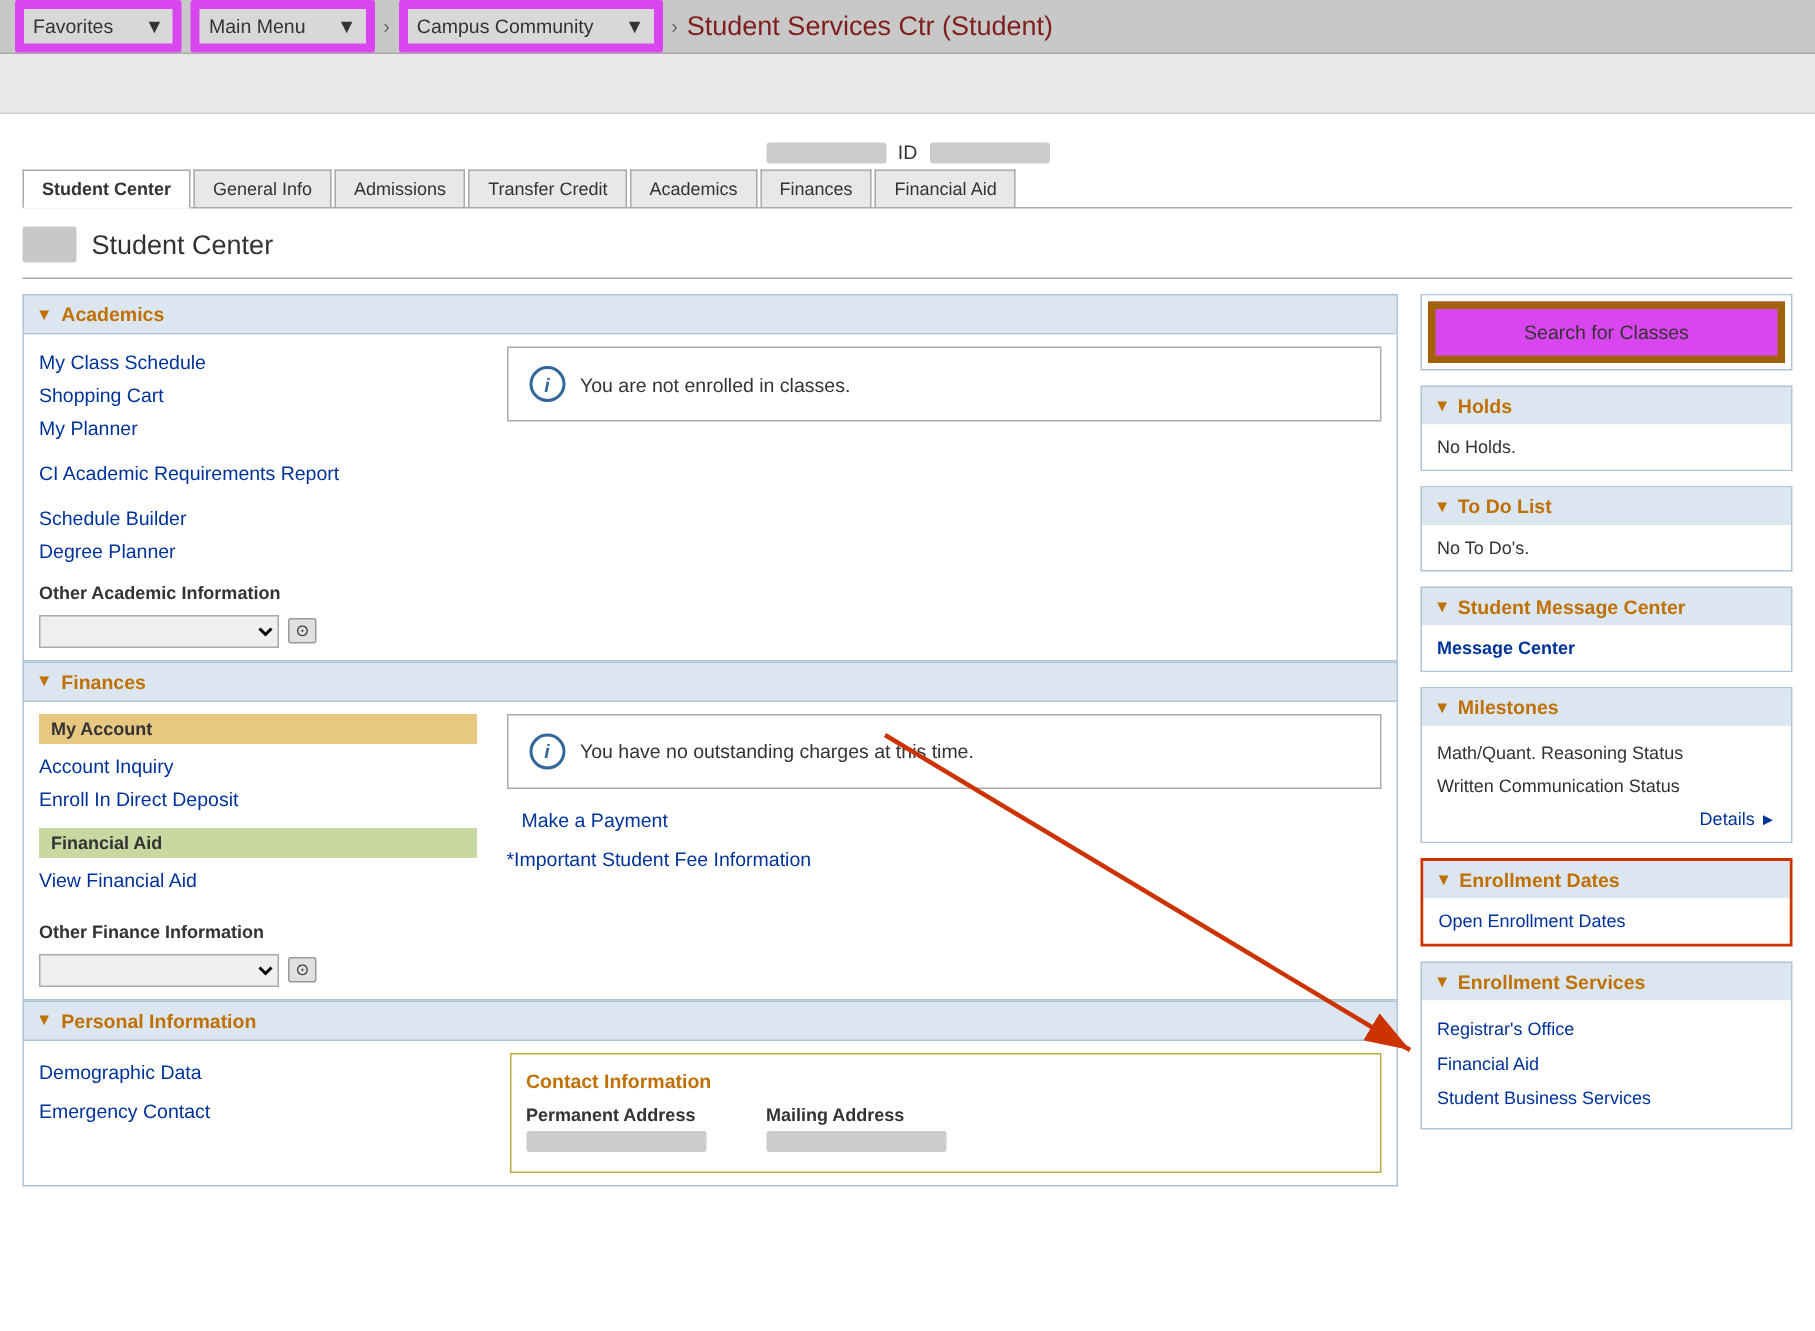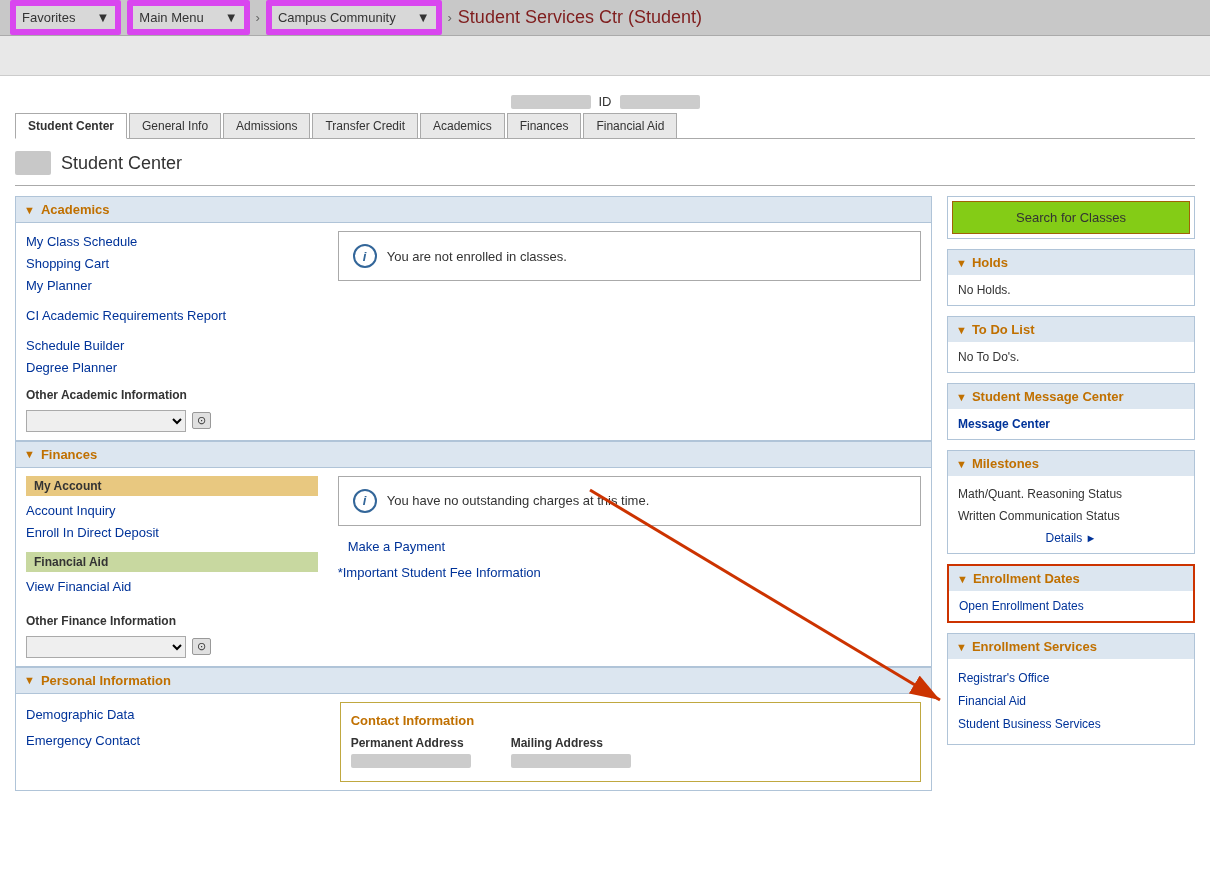--- a/index.html
+++ b/index.html
@@ -318,22 +318,22 @@
     }
     .widget-body {
       padding: 8px 10px;
       background: #fff;
       font-size: 12px;
     }
 
     .search-classes-btn {
       width: 100%;
       padding: 8px;
-      background: #84cc16;
-      border: 1px solid #a16207;
+      background: #d946ef;
+      border: 5px solid #a16207;
       cursor: pointer;
       font-size: 13px;
       text-align: center;
       color: #333;
     }
 
     .milestones-row {
       font-size: 12px;
       line-height: 1.8;
       color: #333;
@@ -564,21 +564,21 @@
         </div>
 
         <div class="widget">
           <div class="widget-header">
             <span class="triangle-icon">▼</span>
             <span class="widget-title">Milestones</span>
           </div>
           <div class="widget-body">
             <div class="milestones-row">Math/Quant. Reasoning Status</div>
             <div class="milestones-row">Written Communication Status</div>
-            <div style="text-align:center; margin-top:4px;">
+            <div style="text-align:right; margin-top:4px;">
               <a class="details-link">Details</a>
               <span class="details-arrow">►</span>
             </div>
           </div>
         </div>
 
         <div class="enrollment-dates-widget">
           <div class="widget-header">
             <span class="triangle-icon">▼</span>
             <span class="widget-title">Enrollment Dates</span>

